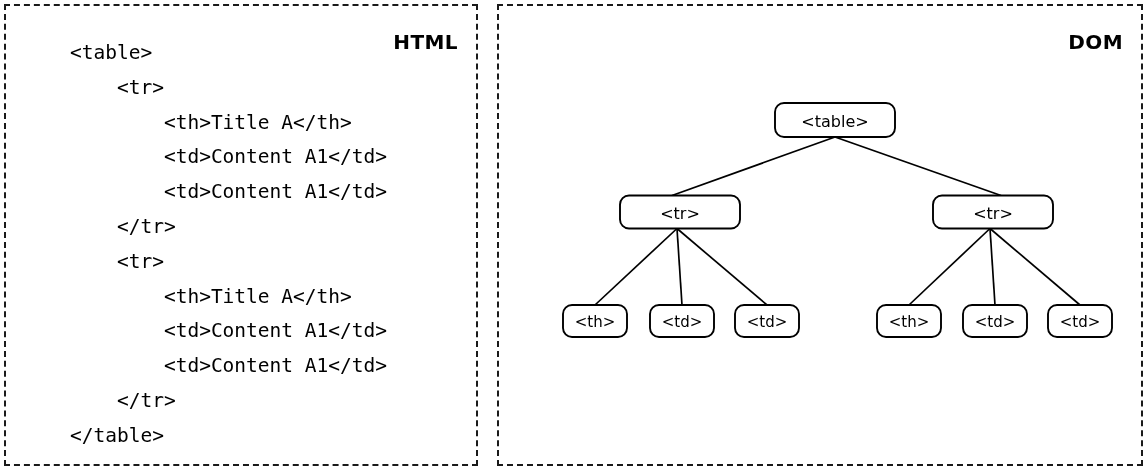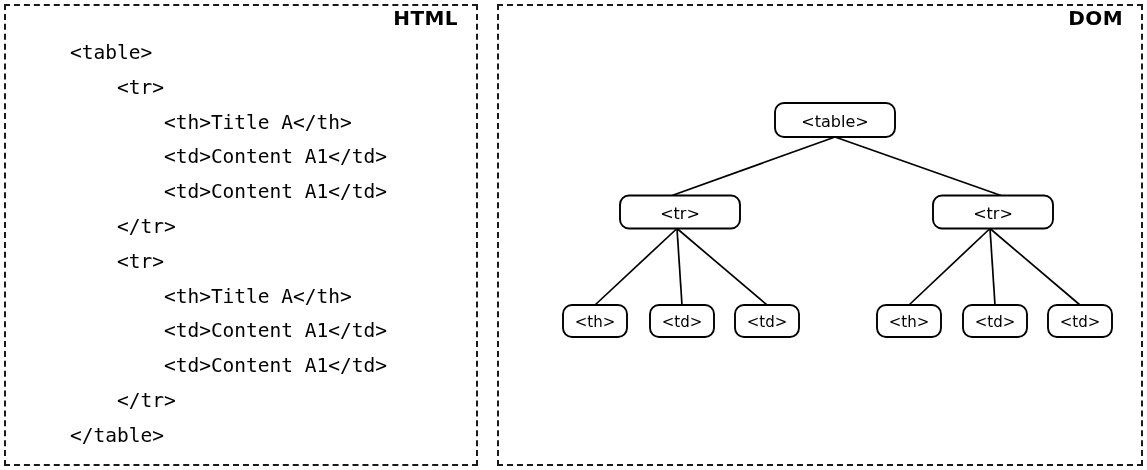--- a/index.html
+++ b/index.html
@@ -35,21 +35,21 @@
     height: 462px;
   }
   .panel-dom {
     left: 497px;
     top: 4px;
     width: 646px;
     height: 462px;
   }
   .panel-label {
     position: absolute;
-    top: 0;
+    top: 24px;
     right: 18px;
     font-family: "DejaVu Sans", sans-serif;
     font-size: 20px;
     font-weight: bold;
     letter-spacing: 0.4px;
     color: #000000;
     white-space: nowrap;
   }
 
   

